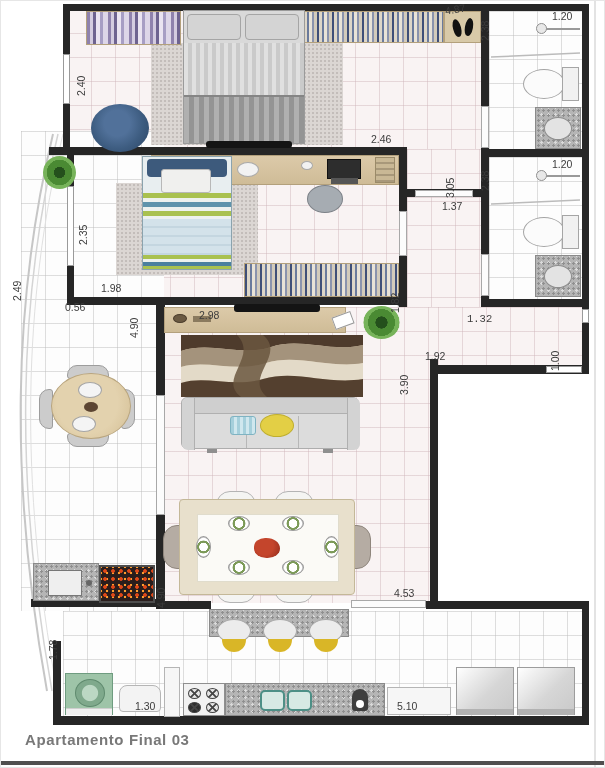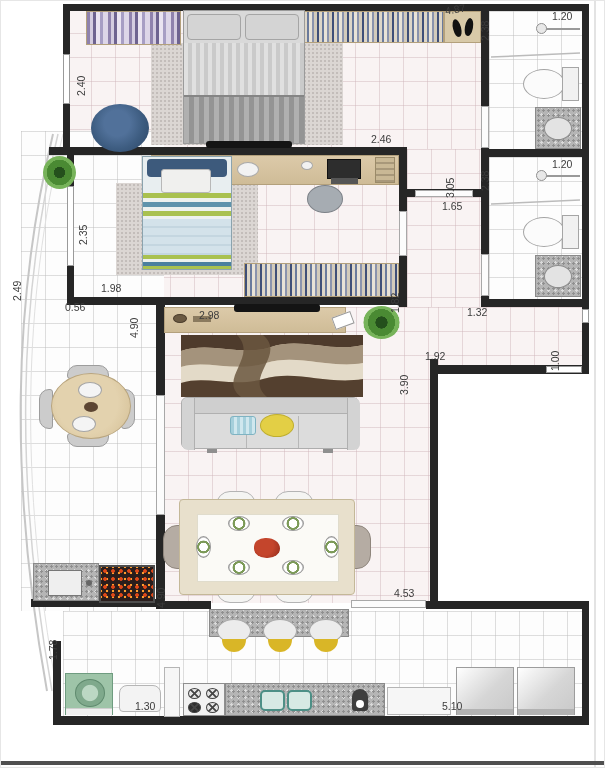--- a/index.html
+++ b/index.html
@@ -246,35 +246,36 @@
   <div class="abs" style="left:516px;top:666px;width:58px;height:48px;background:linear-gradient(135deg,#ffffff 0%,#d6d6d6 55%,#c9c9c9 100%);border:1px solid #9c9c9c;">
     <div class="abs" style="left:0;top:41px;width:56px;height:6px;background:#b2b2b2;"></div>
   </div>
 
   <div class="dim dimv" style="left:86px;top:83px;">2.40</div>
   <div class="dim" style="left:444px;top:2px;transform:rotate(-10deg);">4.87</div>
   <div class="dim dimv" style="left:490px;top:28px;">2.38</div>
   <div class="dim" style="left:551px;top:9px;">1.20</div>
   <div class="dim" style="left:370px;top:132px;">2.46</div>
   <div class="dim dimv" style="left:455px;top:185px;">3.05</div>
-  <div class="dim" style="left:441px;top:199px;">1.65</div>
+  <div class="dim" style="left:441px;top:199px;">1.37</div>
   <div class="dim dimv" style="left:490px;top:178px;">2.38</div>
   <div class="dim" style="left:551px;top:157px;">1.20</div>
   <div class="dim dimv" style="left:88px;top:232px;">2.35</div>
   <div class="dim" style="left:100px;top:281px;">1.98</div>
   <div class="dim dimv" style="left:22px;top:288px;">2.49</div>
   <div class="dim" style="left:64px;top:300px;">0.56</div>
   <div class="dim dimv" style="left:139px;top:325px;">4.90</div>
   <div class="dim" style="left:198px;top:308px;">2.98</div>
   <div class="dim dimv" style="left:400px;top:300px;">1.82</div>
-  <div class="dim" style="left:466px;top:305px;">1.32</div>
+  <div class="dim" style="left:466px;top:312px;font-family:Liberation Mono, monospace;">1.32</div>
   <div class="dim" style="left:424px;top:349px;">1.92</div>
   <div class="dim dimv" style="left:560px;top:358px;">1.00</div>
   <div class="dim dimv" style="left:409px;top:382px;">3.90</div>
   <div class="dim" style="left:393px;top:586px;">4.53</div>
   <div class="dim dimv" style="left:166px;top:595px;">4.90</div>
   <div class="dim dimv" style="left:58px;top:647px;">1.78</div>
   <div class="dim" style="left:134px;top:699px;">1.30</div>
-  <div class="dim" style="left:396px;top:699px;margin-left:45px;">5.10</div>
-
+  <div class="dim" style="left:396px;top:699px;">5.10</div>
+
+  <div class="title" style="left:24px;top:730px;">Apartamento Final 03</div>
   <div class="abs" style="left:593px;top:0;width:2px;height:768px;background:#e3e3e3;"></div>
   <div class="abs" style="left:0;top:760px;width:605px;height:4px;background:#4f4f4f;"></div>
 </div>
 
 </body></html>

